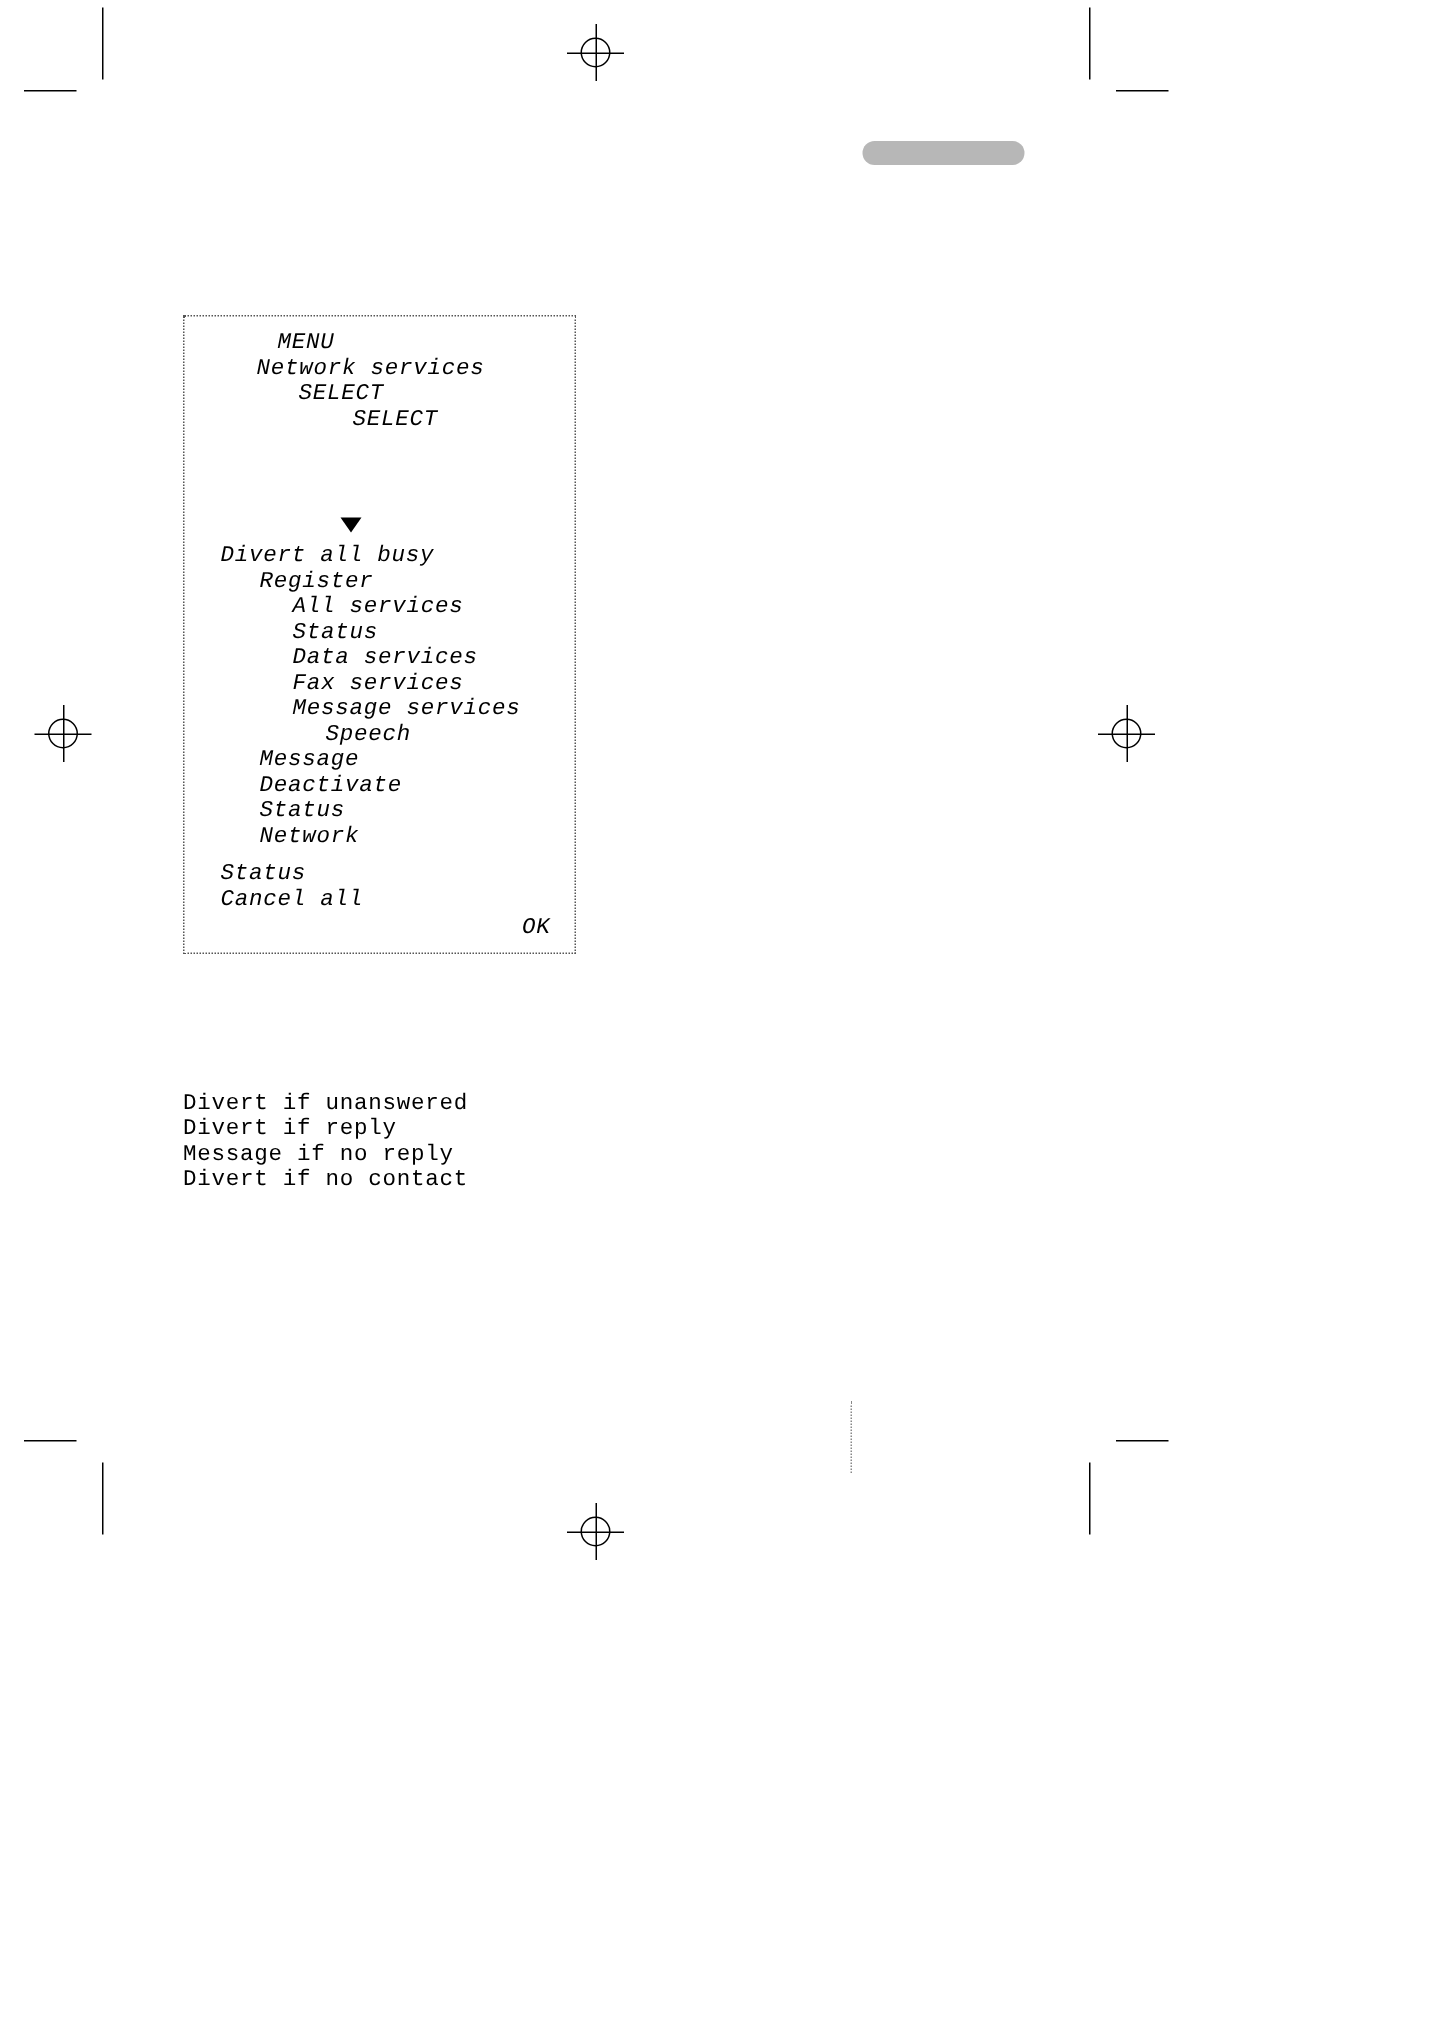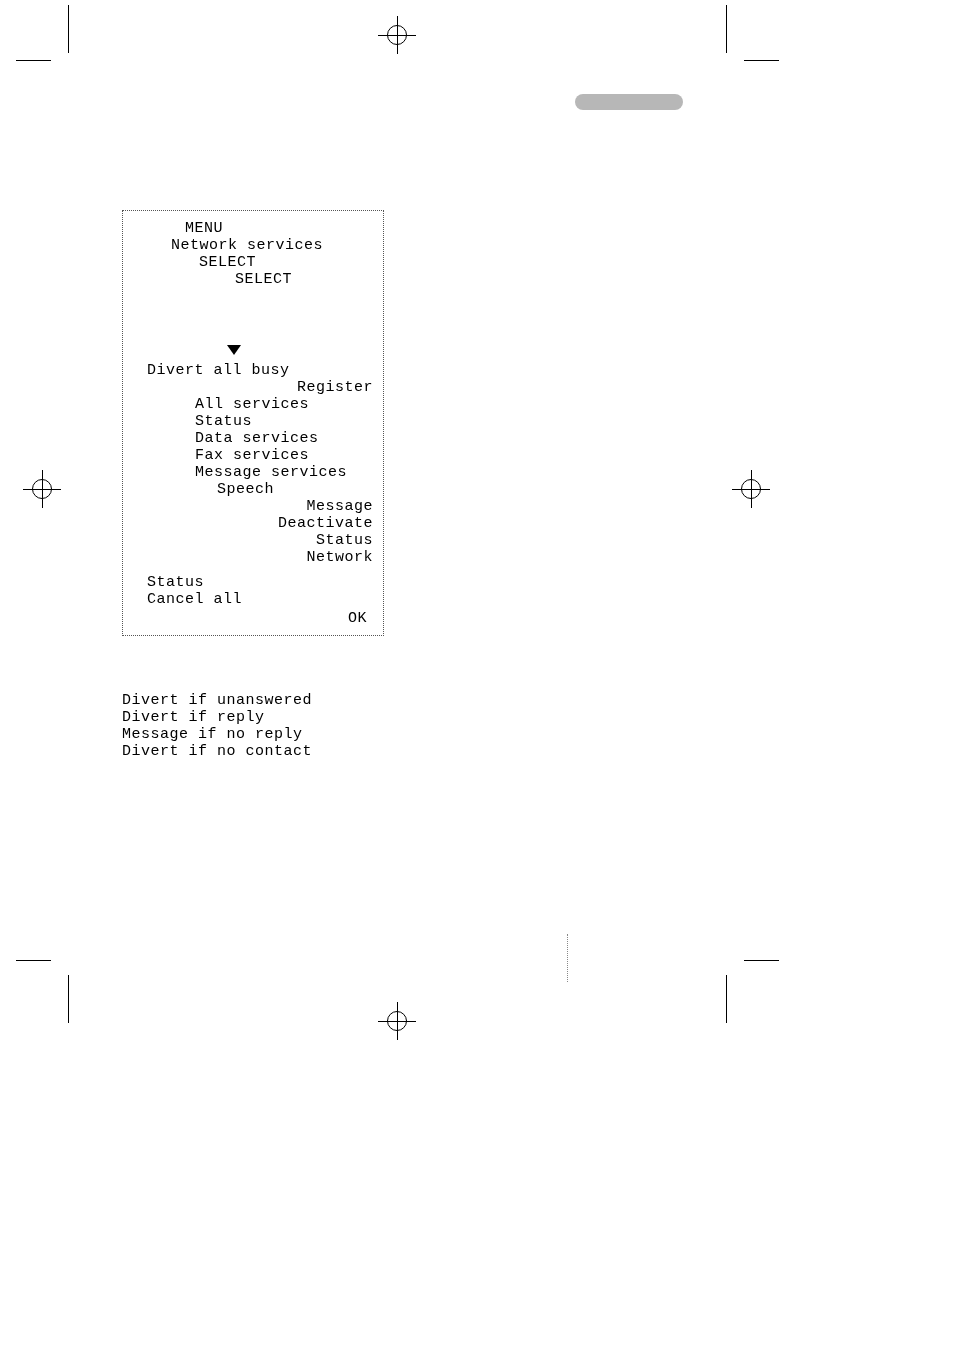--- a/index.html
+++ b/index.html
@@ -28,36 +28,37 @@
       border-radius: 8px 8px 8px 8px;
     }
 
     .menu-box {
       position: absolute;
       top: 210px;
       left: 122px;
       width: 262px;
       border: 1px dotted #555;
       padding: 9px 10px 8px 10px;
+      font-style: italic;
     }
 
     .screen-font {
       font-family: "Andale Mono", "Courier New", monospace;
       letter-spacing: 0.5px;
       font-size: 15px;
       line-height: 17px;
       color: #000;
     }
 
     .row { white-space: pre; }
     .i0 { padding-left: 14px; }
     .i1 { padding-left: 38px; }
     .i2 { padding-left: 62px; }
     .i3 { padding-left: 84px; }
-    .i4 { padding-left: 40px; text-align: right; }
+    .i4 { padding-left: 40px; }
     .i-sel1 { padding-left: 66px; }
     .i-sel2 { padding-left: 102px; }
     .menu-title { padding-left: 52px; }
     .spacer { height: 50px; }
     .spacer-sm { height: 8px; }
 
     .arrow-down {
       margin-left: 94px;
       margin-top: 7px;
       margin-bottom: 7px;
@@ -68,21 +69,21 @@
     }
 
     .ok-line {
       text-align: right;
       padding-right: 6px;
       margin-top: 2px;
     }
 
     .below-list {
       position: absolute;
-      top: 692px;
+      top: 727px;
       left: 122px;
     }
 
     .dotted-v {
       position: absolute;
       width: 0;
       border-left: 1px dotted #888;
       height: 48px;
       right: 386px;
       top: 934px;

